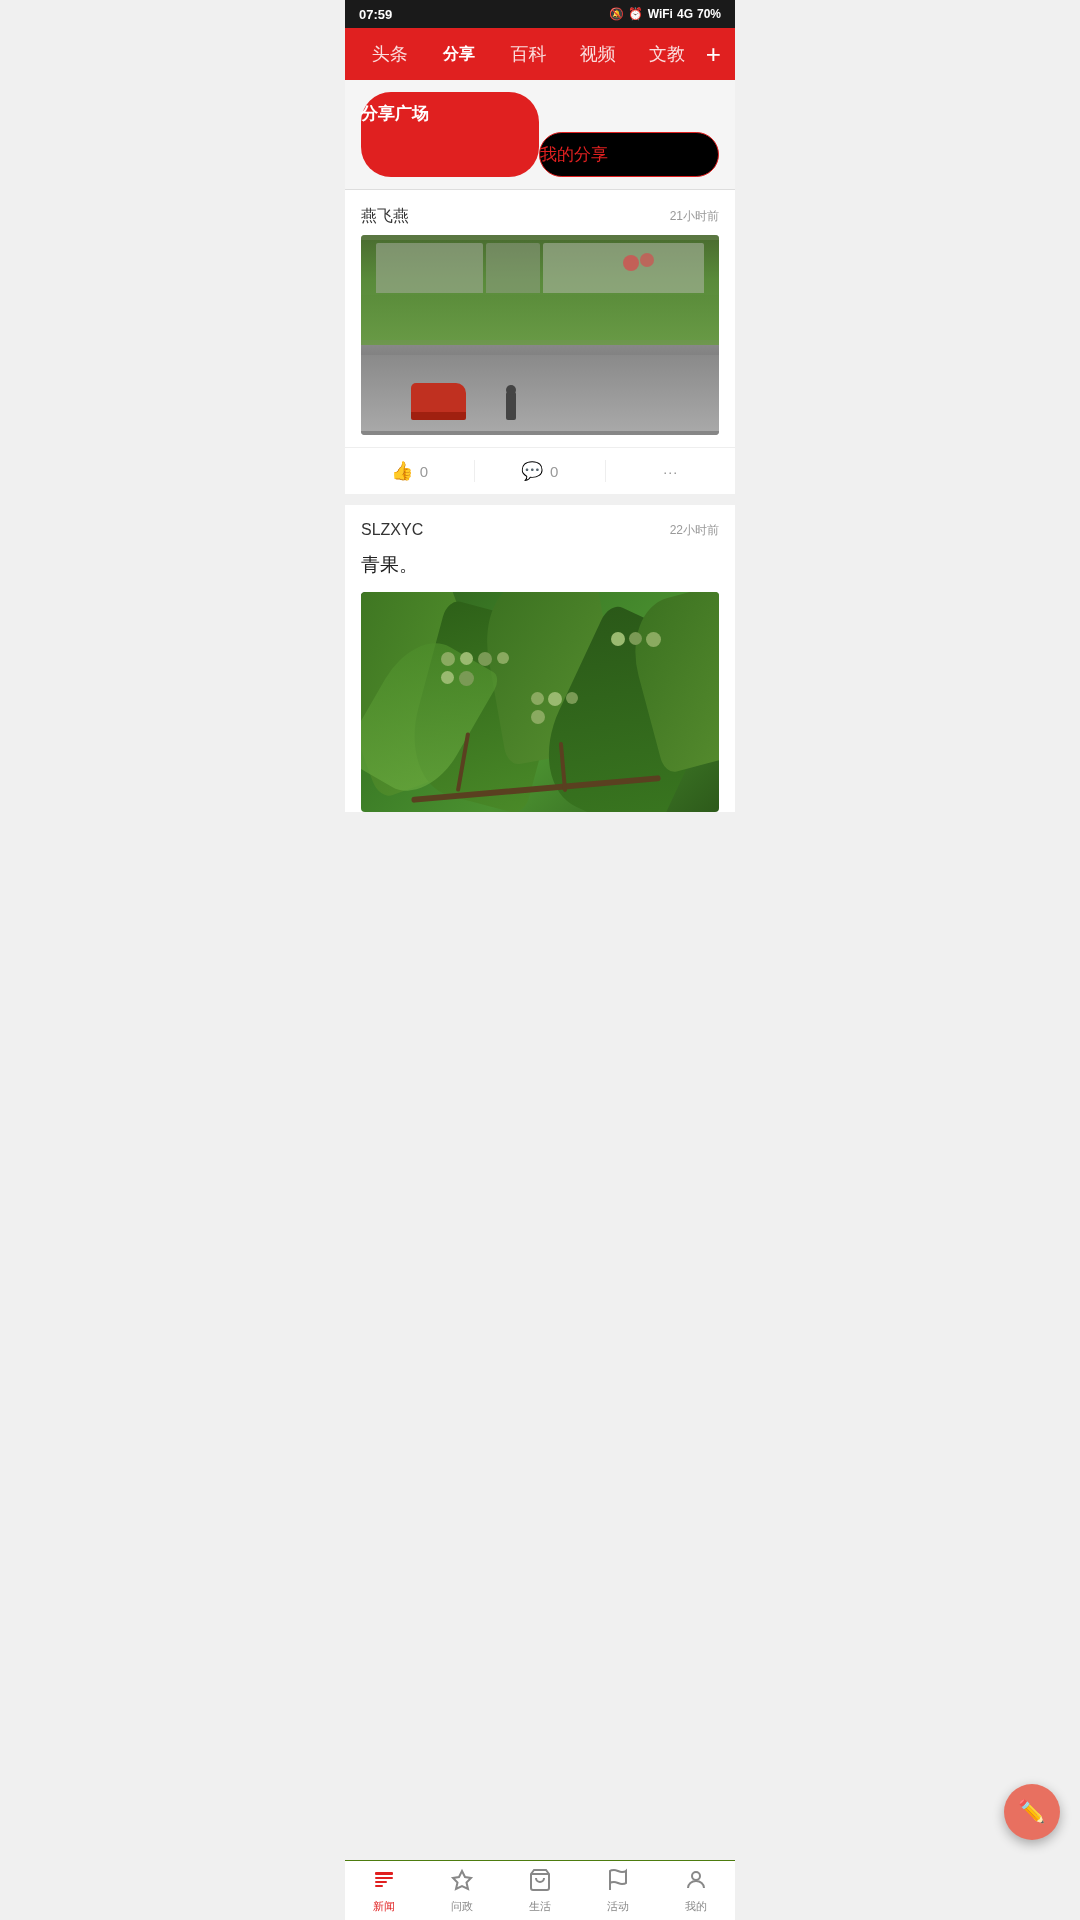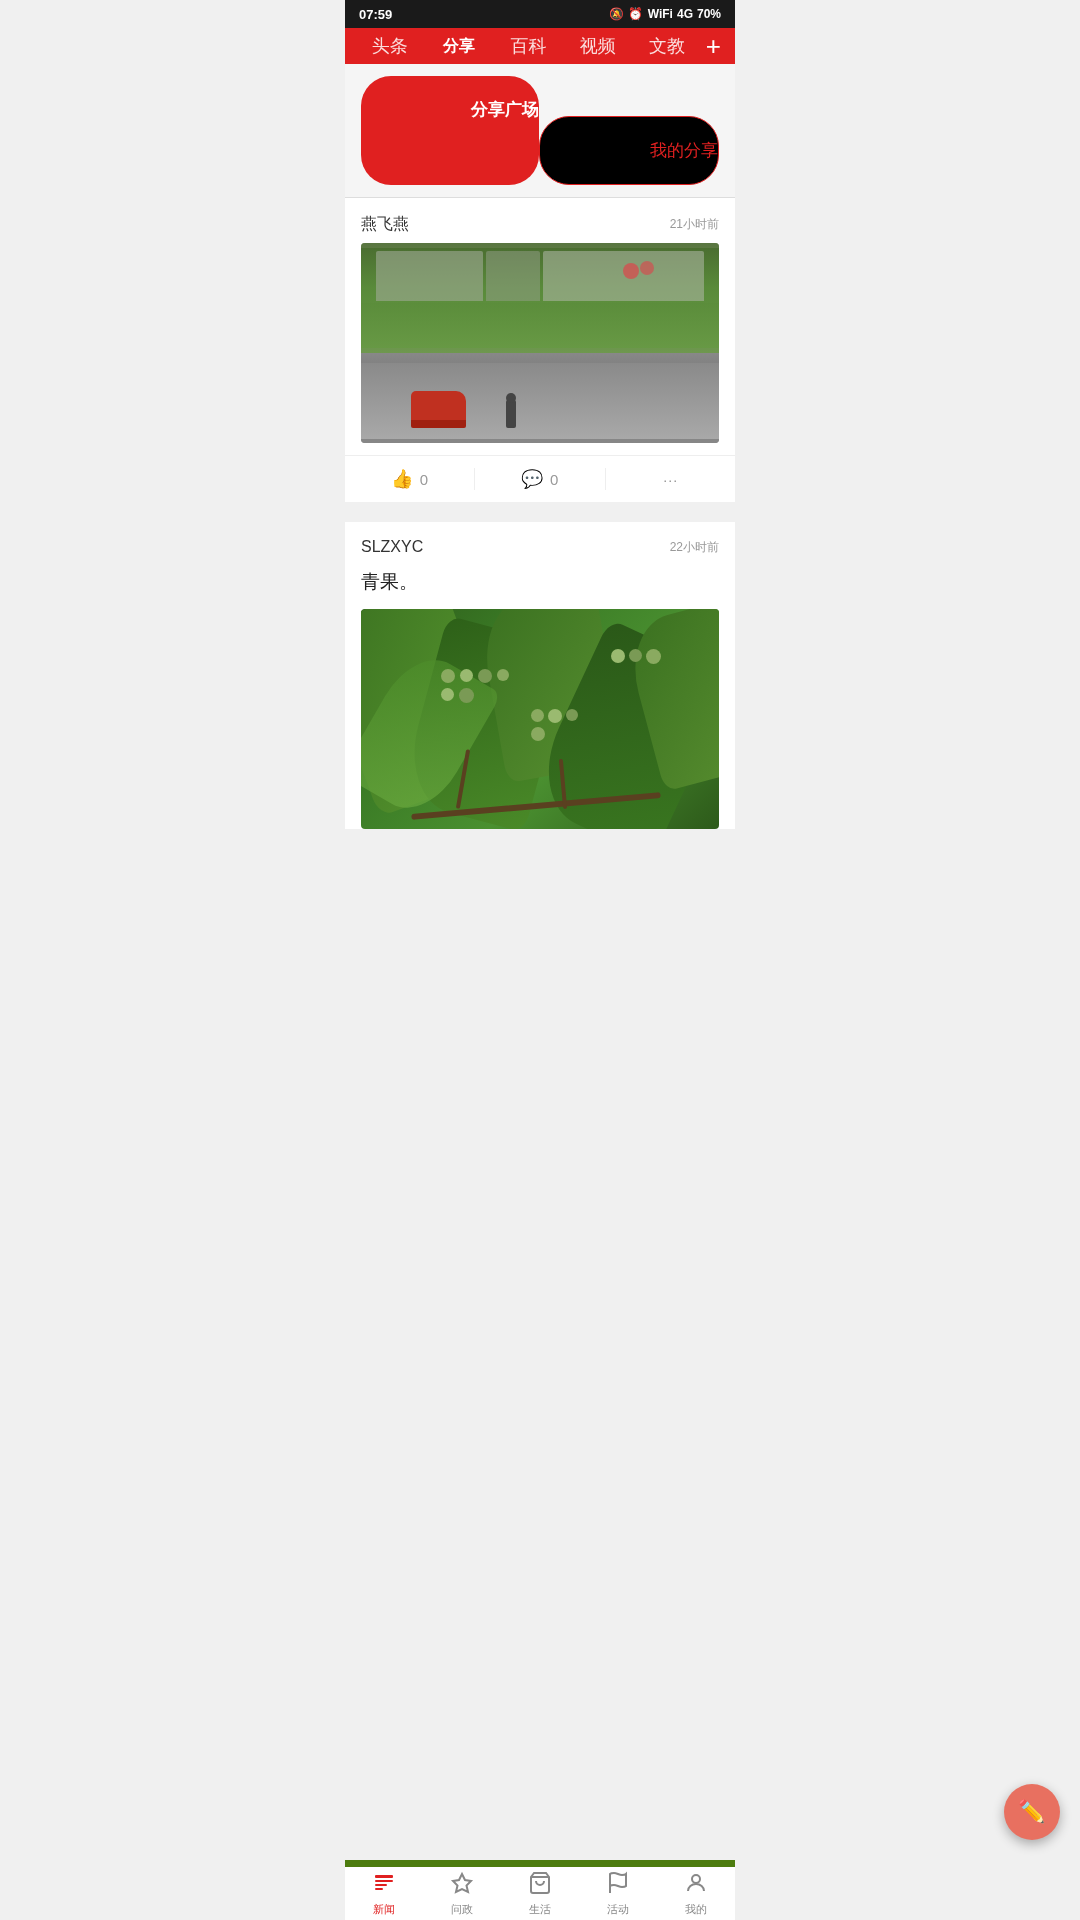--- a/index.html
+++ b/index.html
@@ -31,21 +31,21 @@
       gap: 4px;
       font-size: 12px;
     }
 
     
     .top-nav {
       background: #e02020;
       display: flex;
       align-items: center;
       padding: 4px 10px;
-      height: 36px;
+      height: 52px;
     }
     .top-nav-item {
       color: rgba(255,255,255,0.85);
       font-size: 18px;
       flex: 1;
       text-align: center;
       padding: 14px 0;
       cursor: pointer;
     }
     .top-nav-item.active {
@@ -63,42 +63,42 @@
     
     .tab-switcher {
       background: #f5f5f5;
       display: flex;
       padding: 12px 16px;
       gap: 0;
       border-bottom: 1px solid #ddd;
     }
     .tab-btn {
       flex: 1;
-      text-align: right;
-      padding: 22px 0;
+      text-align: left;
+      padding: 10px 0;
       border-radius: 30px;
       font-size: 17px;
       cursor: pointer;
     }
     .tab-btn.active {
       background: #e02020;
       color: white;
       font-weight: bold;
     }
     .tab-btn.inactive {
       background: #000000;
       color: #e02020;
       border: 1.5px solid #e02020;
       margin-top: 40px;
     }
 
     
     .post-card {
       background: white;
-      margin-bottom: 10px;
+      margin-bottom: 1px;
     }
     .post-header {
       display: flex;
       justify-content: space-between;
       align-items: center;
       padding: 16px 16px 8px 16px;
     }
     .post-author {
       font-size: 16px;
       color: #333;
@@ -188,21 +188,21 @@
 
     
     .bottom-nav {
       position: fixed;
       bottom: 0;
       left: 50%;
       transform: translateX(-50%);
       width: 390px;
       background: white;
       display: flex;
-      border-top: 7px solid #4d7c0f;
+      border-top: 1px solid #4d7c0f;
       height: 60px;
       z-index: 200;
     }
     .bottom-nav-item {
       flex: 1;
       display: flex;
       flex-direction: column;
       align-items: center;
       justify-content: center;
       gap: 3px;

